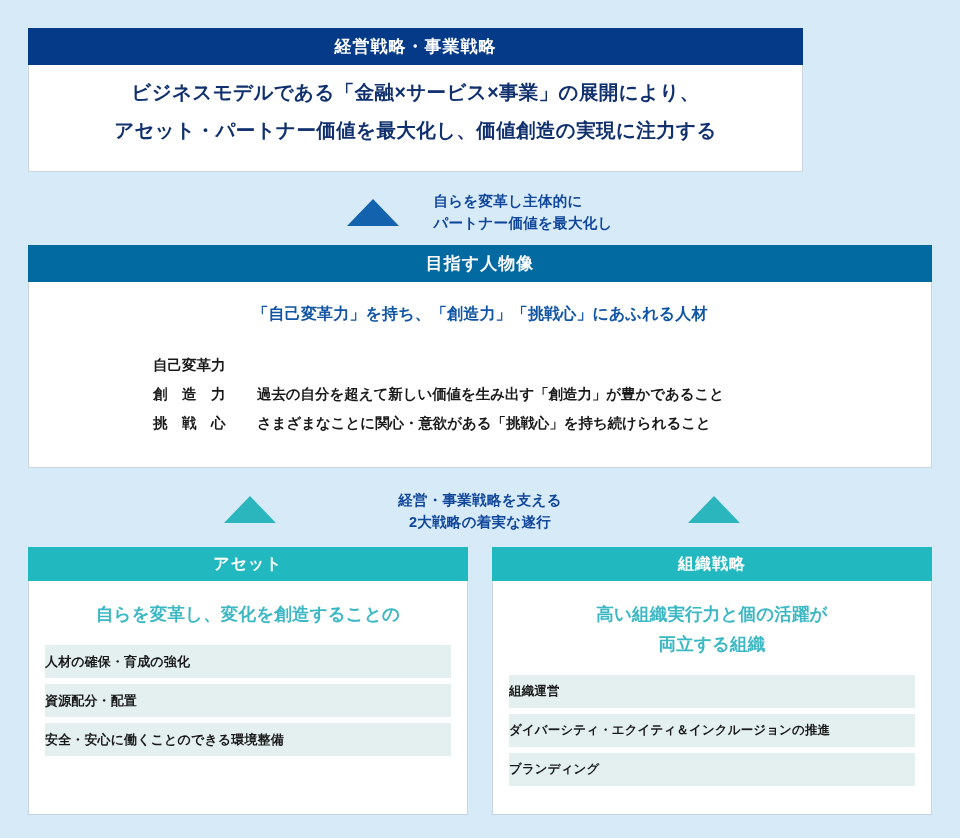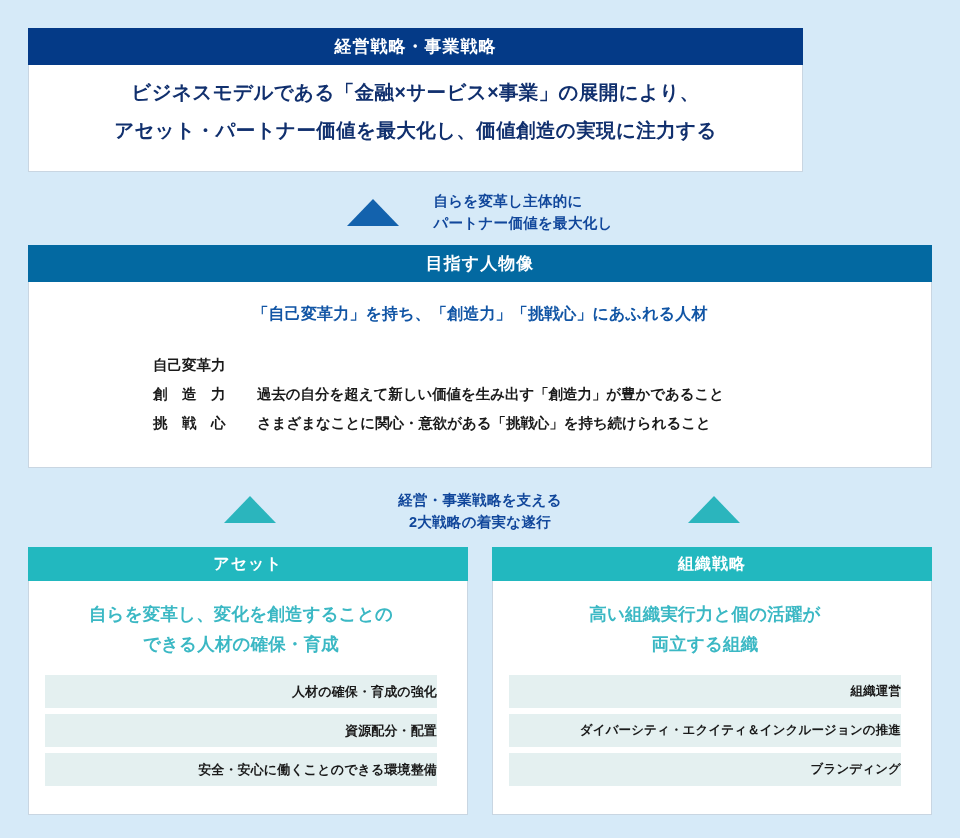--- a/index.html
+++ b/index.html
@@ -177,39 +177,39 @@
   #panel-org { left: 492px; }
 
   .panel-bottom .panel-header {
     background: #22b8bf;
     height: 34px;
     line-height: 34px;
     font-size: 16px;
   }
   .panel-bottom .panel-body {
     height: 234px;
-    padding: 18px 30px 0 16px;
+    padding: 18px 16px 0 16px;
   }
   .bottom-headline {
     text-align: center;
     color: #3bb8c4;
     font-weight: bold;
     font-size: 17.5px;
     line-height: 30px;
     letter-spacing: 0.01em;
     margin-bottom: 16px;
   }
   .measure-list {
     display: flex;
     flex-direction: column;
     gap: 6px;
   }
   .measure-item {
     background: #e4f0f0;
-    text-align: right;
+    text-align: left;
     font-weight: bold;
     font-size: 13px;
     color: #1a1a1a;
     height: 33px;
     line-height: 33px;
     letter-spacing: 0.01em;
     white-space: nowrap;
     overflow: hidden;
   }
   #panel-org .measure-item { font-size: 12.5px; }
@@ -266,21 +266,20 @@
     <div class="arrow-slot" id="arrow-right-slot">
       <div class="arrow-up arrow-teal"></div>
     </div>
   </div>
 
   <div class="panel panel-bottom" id="panel-hr">
     <div class="panel-header">アセット</div>
     <div class="panel-body">
       <div class="bottom-headline">
         <div>自らを変革し、変化を創造することの</div>
-        <div>できる人材の確保・育成</div>
       </div>
       <div class="measure-list">
         <div class="measure-item">人材の確保・育成の強化</div>
         <div class="measure-item">資源配分・配置</div>
         <div class="measure-item">安全・安心に働くことのできる環境整備</div>
       </div>
     </div>
   </div>
 
   <div class="panel panel-bottom" id="panel-org">

